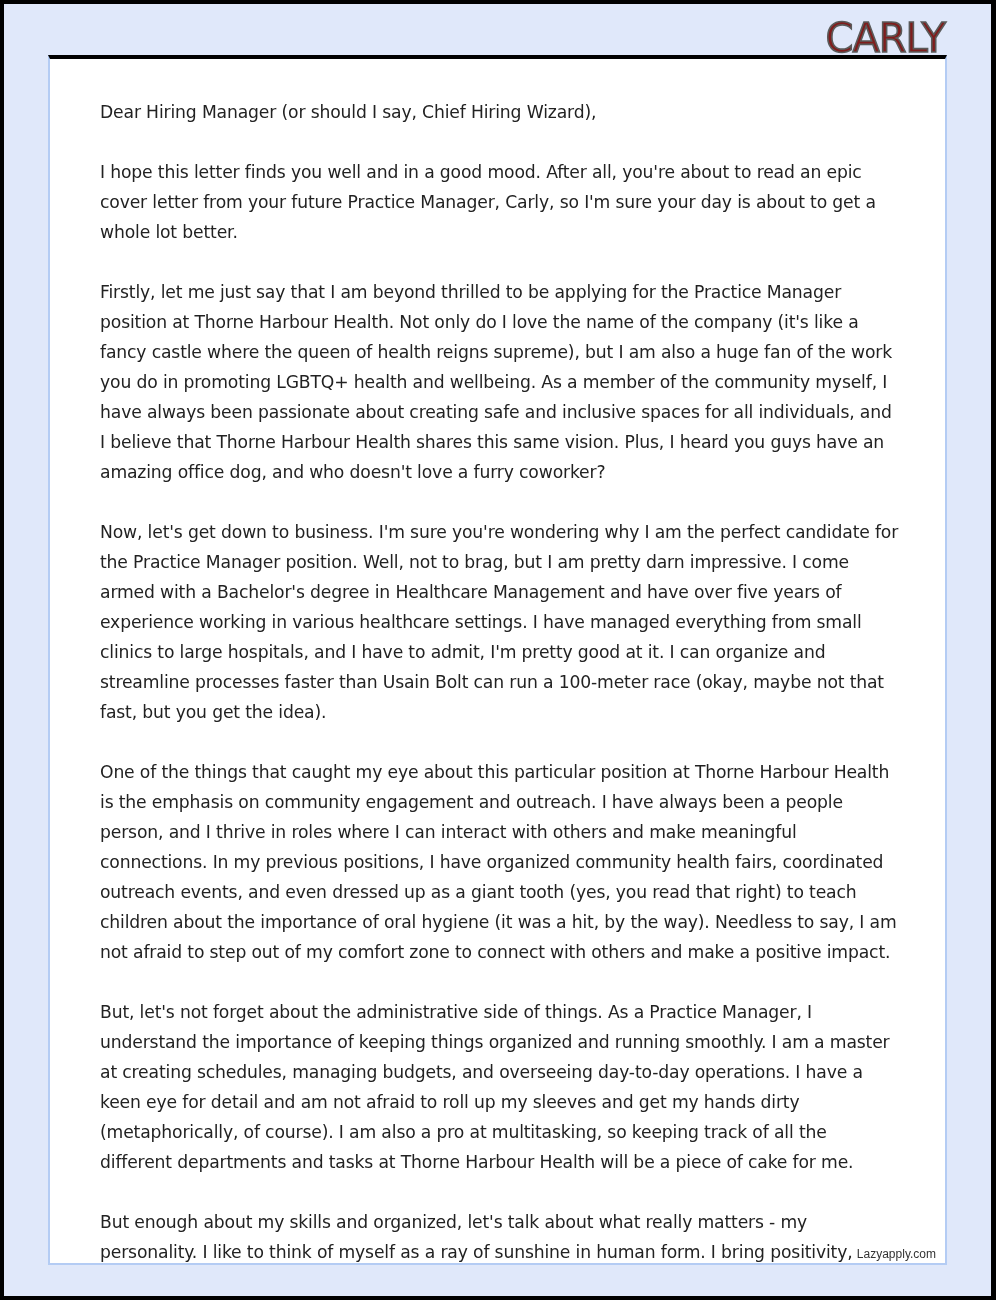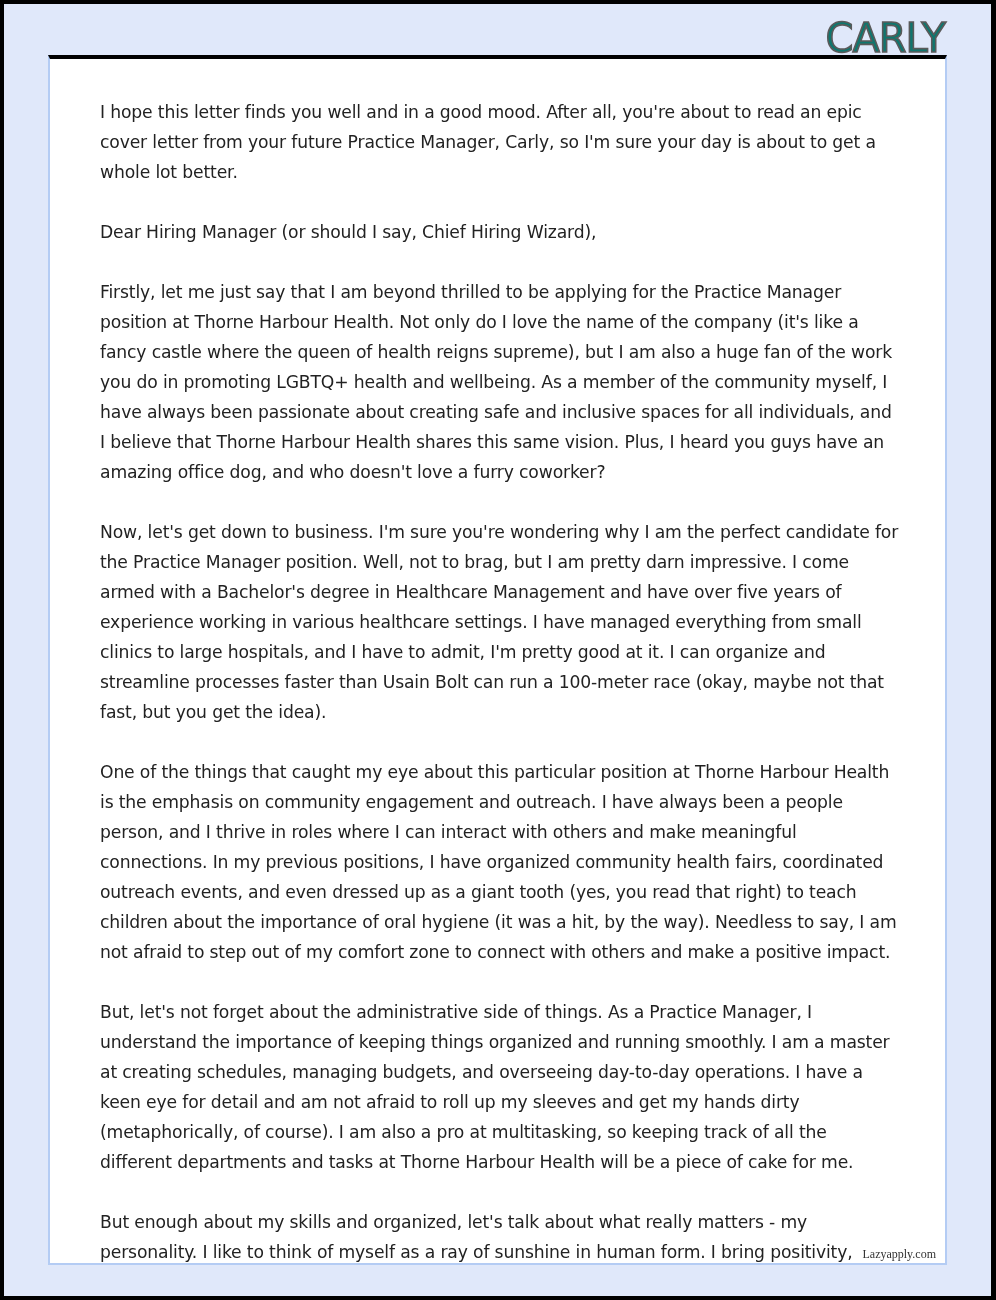--- a/index.html
+++ b/index.html
@@ -18,21 +18,21 @@
   }
   .name-heading {
     position: absolute;
     right: 46px; top: 10px;
     margin: 0;
     font-family: "DejaVu Sans", sans-serif;
     font-weight: normal;
     font-size: 40px;
     line-height: 48px;
     letter-spacing: -1px;
-    color: #0f766e;
+    color: #7f1d1d;
     -webkit-text-stroke: 1.6px #5a5a5a;
   }
   .page {
     position: absolute;
     left: 44px; top: 51px;
     width: 895px; height: 1204px;
     background: #ffffff;
     border-top: 4px solid #000;
     border-left: 2px solid #B4CCF4;
     border-right: 2px solid #B4CCF4;
@@ -45,37 +45,37 @@
     font-family: "DejaVu Sans", sans-serif;
     font-size: 17.2px;
     line-height: 30px;
     color: #222;
     letter-spacing: -0.15px;
   }
   .letter p { margin: 0 0 30px 0; }
   .watermark {
     position: absolute;
     right: 55px; top: 1242px;
-    font-family: Liberation Serif, serif;
+    font-family: Liberation Sans, sans-serif;
     font-size: 12px;
     color: #333;
     line-height: 16px;
   }
 </style>
 </head>
 <body>
 
 <div class="canvas">
   <h1 class="name-heading">CARLY</h1>
 
   <div class="page"></div>
 
   <div class="letter">
+    <p>Dear Hiring Manager (or should I say, Chief Hiring Wizard),</p>
     <p>I hope this letter finds you well and in a good mood. After all, you're about to read an epic cover letter from your future Practice Manager, Carly, so I'm sure your day is about to get a whole lot better.</p>
-    <p>Dear Hiring Manager (or should I say, Chief Hiring Wizard),</p>
     <p>Firstly, let me just say that I am beyond thrilled to be applying for the Practice Manager position at Thorne Harbour Health. Not only do I love the name of the company (it's like a fancy castle where the queen of health reigns supreme), but I am also a huge fan of the work you do in promoting LGBTQ+ health and wellbeing. As a member of the community myself, I have always been passionate about creating safe and inclusive spaces for all individuals, and I believe that Thorne Harbour Health shares this same vision. Plus, I heard you guys have an amazing office dog, and who doesn't love a furry coworker?</p>
     <p>Now, let's get down to business. I'm sure you're wondering why I am the perfect candidate for the Practice Manager position. Well, not to brag, but I am pretty darn impressive. I come armed with a Bachelor's degree in Healthcare Management and have over five years of experience working in various healthcare settings. I have managed everything from small clinics to large hospitals, and I have to admit, I'm pretty good at it. I can organize and streamline processes faster than Usain Bolt can run a 100-meter race (okay, maybe not that fast, but you get the idea).</p>
     <p>One of the things that caught my eye about this particular position at Thorne Harbour Health is the emphasis on community engagement and outreach. I have always been a people person, and I thrive in roles where I can interact with others and make meaningful connections. In my previous positions, I have organized community health fairs, coordinated outreach events, and even dressed up as a giant tooth (yes, you read that right) to teach children about the importance of oral hygiene (it was a hit, by the way). Needless to say, I am not afraid to step out of my comfort zone to connect with others and make a positive impact.</p>
     <p>But, let's not forget about the administrative side of things. As a Practice Manager, I understand the importance of keeping things organized and running smoothly. I am a master at creating schedules, managing budgets, and overseeing day-to-day operations. I have a keen eye for detail and am not afraid to roll up my sleeves and get my hands dirty (metaphorically, of course). I am also a pro at multitasking, so keeping track of all the different departments and tasks at Thorne Harbour Health will be a piece of cake for me.</p>
     <p>But enough about my skills and organized, let's talk about what really matters - my personality. I like to think of myself as a ray of sunshine in human form. I bring positivity,</p>
   </div>
 
   <div class="watermark">Lazyapply.com</div>
 </div>
 

